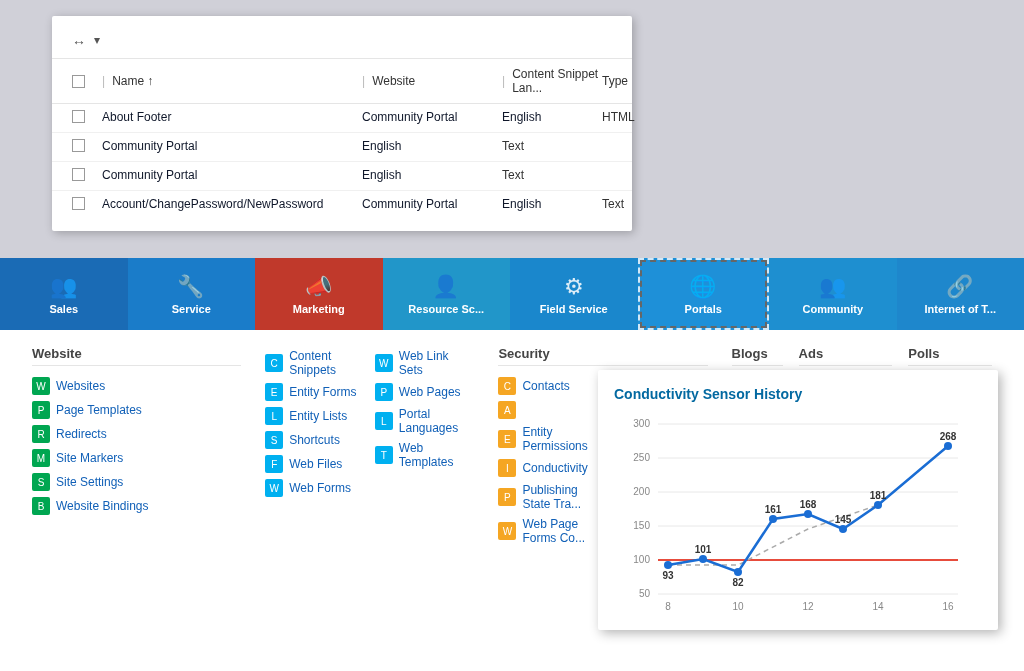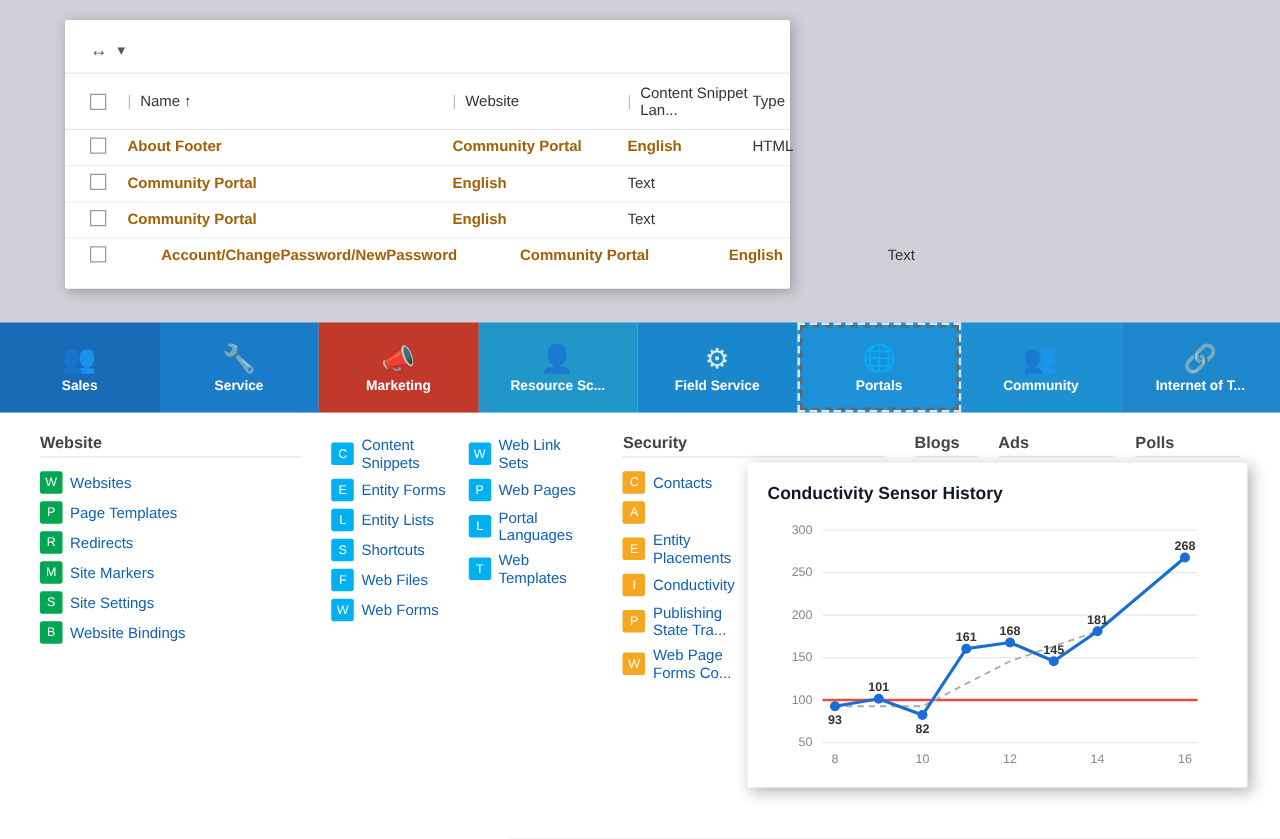--- a/index.html
+++ b/index.html
@@ -64,26 +64,25 @@
     .col-sep {
       color: #bbb;
       margin-right: 4px;
     }
     .table-row {
       display: grid;
       grid-template-columns: 30px 260px 140px 100px 70px;
       padding: 6px 20px;
       border-bottom: 1px solid #f0f0f0;
     }
-    .table-row:last-child { border-bottom: none; gap: 27px; }
+    .table-row:last-child { border-bottom: none; }
     .cell-link {
-      color: #a16207;
+      color: #0f172a;
       cursor: pointer;
       font-size: 12px;
-      font-weight: bold;
     }
     .cell-text {
       font-size: 12px;
       color: #333;
     }
 
     
     .nav-tiles {
       position: absolute;
       top: 258px;
@@ -187,21 +186,21 @@
       width: 400px;
       background: #fff;
       box-shadow: 3px 3px 12px rgba(0,0,0,0.3);
       border-radius: 2px;
       z-index: 20;
       padding: 16px;
     }
     .chart-title {
       font-size: 14px;
       font-weight: 600;
-      color: #0f172a;
+      color: #0369a1;
       margin-bottom: 12px;
     }
     .chart-area {
       position: relative;
       width: 100%;
       height: 200px;
     }
     .chart-svg {
       width: 100%;
       height: 100%;
@@ -419,21 +418,21 @@
         <ul class="menu-items" id="security-col1">
             <li class="menu-item">
         <span class="menu-item-icon" style="background:#f5a623">C</span>
         <span>Contacts</span>
       </li>
             <li class="menu-item">
         <span class="menu-item-icon" style="background:#f5a623">A</span>
       </li>
             <li class="menu-item">
         <span class="menu-item-icon" style="background:#f5a623">E</span>
-        <span>Entity Placements</span>
+        <span>Entity Permissions</span>
       </li>
             <li class="menu-item">
         <span class="menu-item-icon" style="background:#f5a623">I</span>
         <span>Conductivity</span>
       </li>
             <li class="menu-item">
         <span class="menu-item-icon" style="background:#f5a623">P</span>
         <span>Publishing State Tra...</span>
       </li>
             <li class="menu-item">

